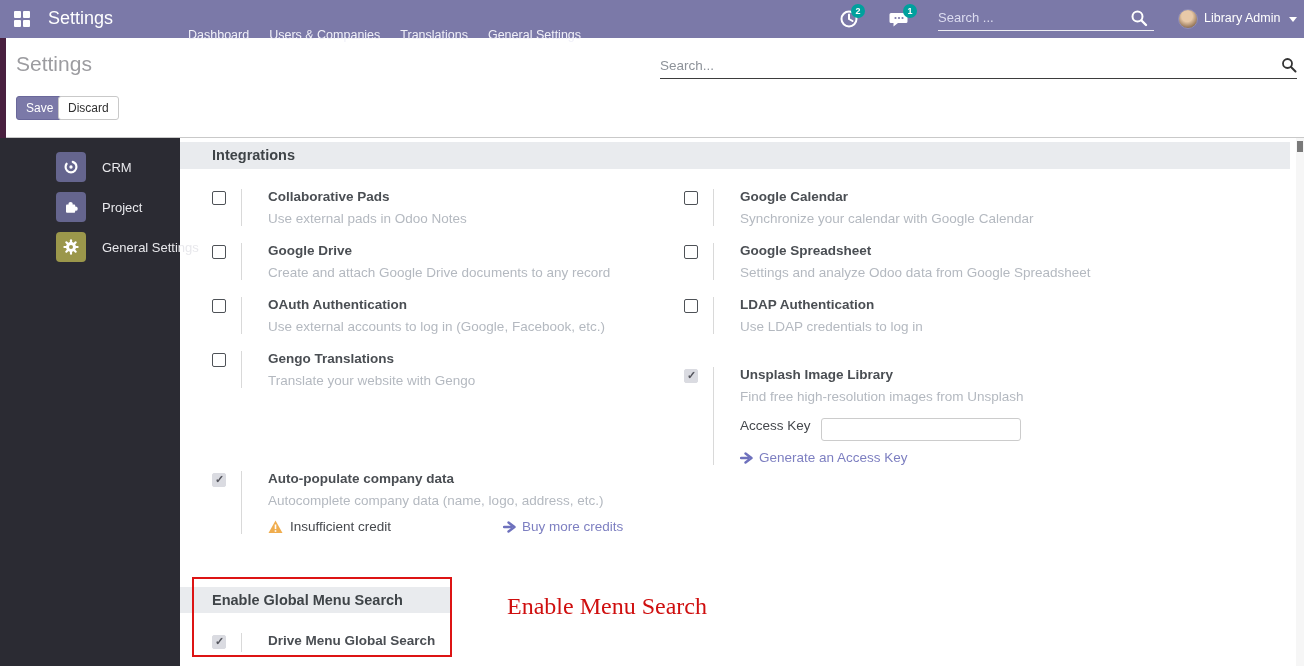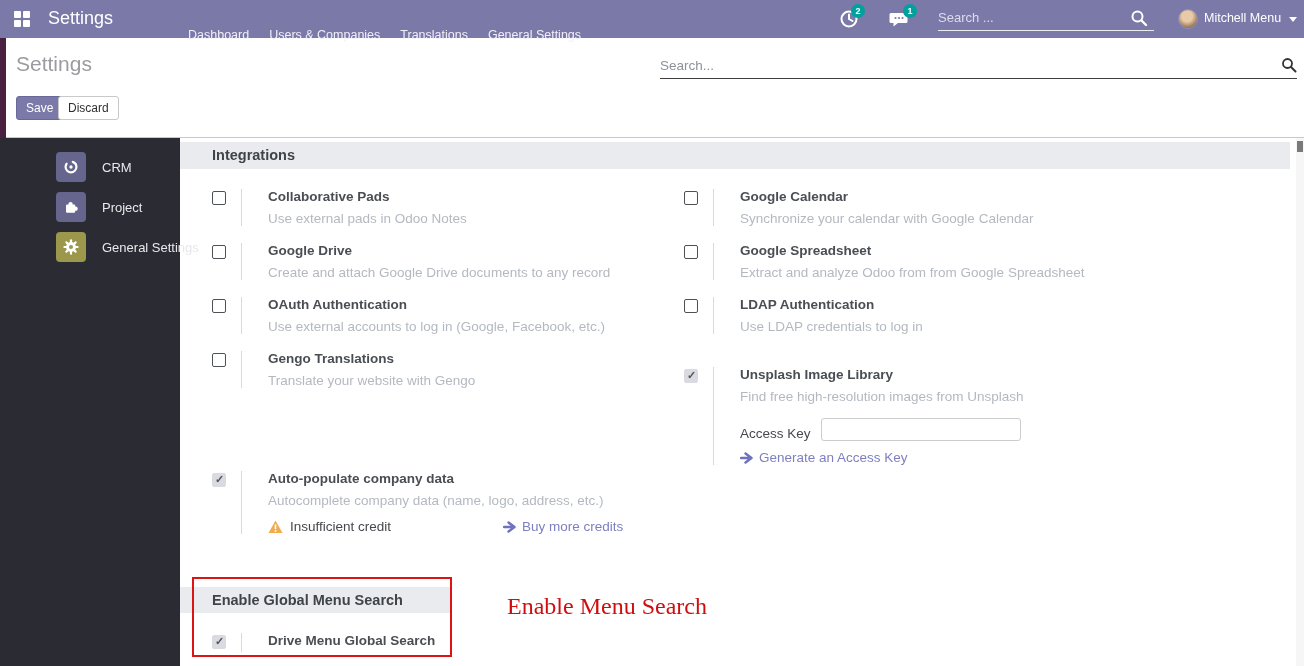--- a/index.html
+++ b/index.html
@@ -61,21 +61,21 @@
 
   .setting { position:absolute; display:flex; align-items:flex-start; white-space:nowrap; }
   .cb { width:14px; height:14px; border:1px solid #4e5257; background:#fff; margin-top:2px; flex:0 0 14px; cursor:pointer;
         border-radius:2px; position:relative; }
   .cb.checked { background:#dadbe1; border-color:#dadbe1; }
   .cb.checked::after { content:"\2713"; position:absolute; left:2px; top:-1px; font-size:11px; color:#55565e; font-weight:bold; }
   .stext { margin-left:15px; border-left:1px solid #d9d9d9; padding-left:26px; }
   .st-title { font-size:13.5px; font-weight:bold; color:#4a4e53; }
   .st-desc  { font-size:13.5px; color:#b4b9c0; margin-top:7px; }
 
-  .access-row { margin-top:14px; display:flex; align-items:flex-end; }
+  .access-row { margin-top:14px; display:flex; align-items:flex-start; }
   .field-label { font-size:13.5px; color:#45484d; }
   .access-input { margin-left:10px; width:200px; height:23px; border:1px solid #ccc; border-radius:3px;
                   font-family:"Liberation Sans",sans-serif; font-size:13px; padding:0 6px; outline:none; }
   .link-row { margin-top:9px; display:flex; align-items:center; color:#7d7fc1; font-size:13.5px; cursor:pointer; }
   .link-row svg { margin-right:6px; }
   .warn-row { margin-top:11px; display:flex; align-items:center; font-size:13.5px; color:#45484d; }
   .warn-row .warn-text { margin-left:7px; }
   .buy-link { display:flex; align-items:center; margin-left:112px; color:#7d7fc1; cursor:pointer; }
   .buy-link svg { margin-right:6px; }
 
@@ -124,21 +124,21 @@
 
     <div class="nav-search-underline">
       <input class="nav-search-input" placeholder="Search ..." style="">
     </div>
     <svg class="nav-magnifier" viewBox="0 0 18 18">
       <circle cx="7.5" cy="7.5" r="5" fill="none" stroke="#fff" stroke-width="2"></circle>
       <line x1="11.5" y1="11.5" x2="16" y2="16" stroke="#fff" stroke-width="2.4" stroke-linecap="round"></line>
     </svg>
 
     <div class="avatar"></div>
-    <div class="user-name">Mitchell Menu</div>
+    <div class="user-name">Library Admin</div>
     <div class="caret-down"></div>
   </div>
 
   <div class="page-title">Settings</div>
 
   <div class="header-search">
     <input placeholder="Search..." style="">
     <svg class="header-magnifier" viewBox="0 0 16 16">
       <circle cx="6.5" cy="6.5" r="4.5" fill="none" stroke="#333" stroke-width="1.8"></circle>
       <line x1="10" y1="10" x2="14.5" y2="14.5" stroke="#333" stroke-width="2" stroke-linecap="round"></line>
@@ -227,21 +227,21 @@
     <span class="cb"></span>
     <div class="stext">
       <div class="st-title">Google Calendar</div>
       <div class="st-desc">Synchronize your calendar with Google Calendar</div>
     </div>
   </div>
   <div class="setting" style="left:684px; top:243px">
     <span class="cb"></span>
     <div class="stext">
       <div class="st-title">Google Spreadsheet</div>
-      <div class="st-desc">Extract and analyze Odoo from from Google Spreadsheet</div>
+      <div class="st-desc">Settings and analyze Odoo data from Google Spreadsheet</div>
     </div>
   </div>
   <div class="setting" style="left:684px; top:297px">
     <span class="cb"></span>
     <div class="stext">
       <div class="st-title">LDAP Authentication</div>
       <div class="st-desc">Use LDAP credentials to log in</div>
     </div>
   </div>
   <div class="setting" style="left:684px; top:367px">

